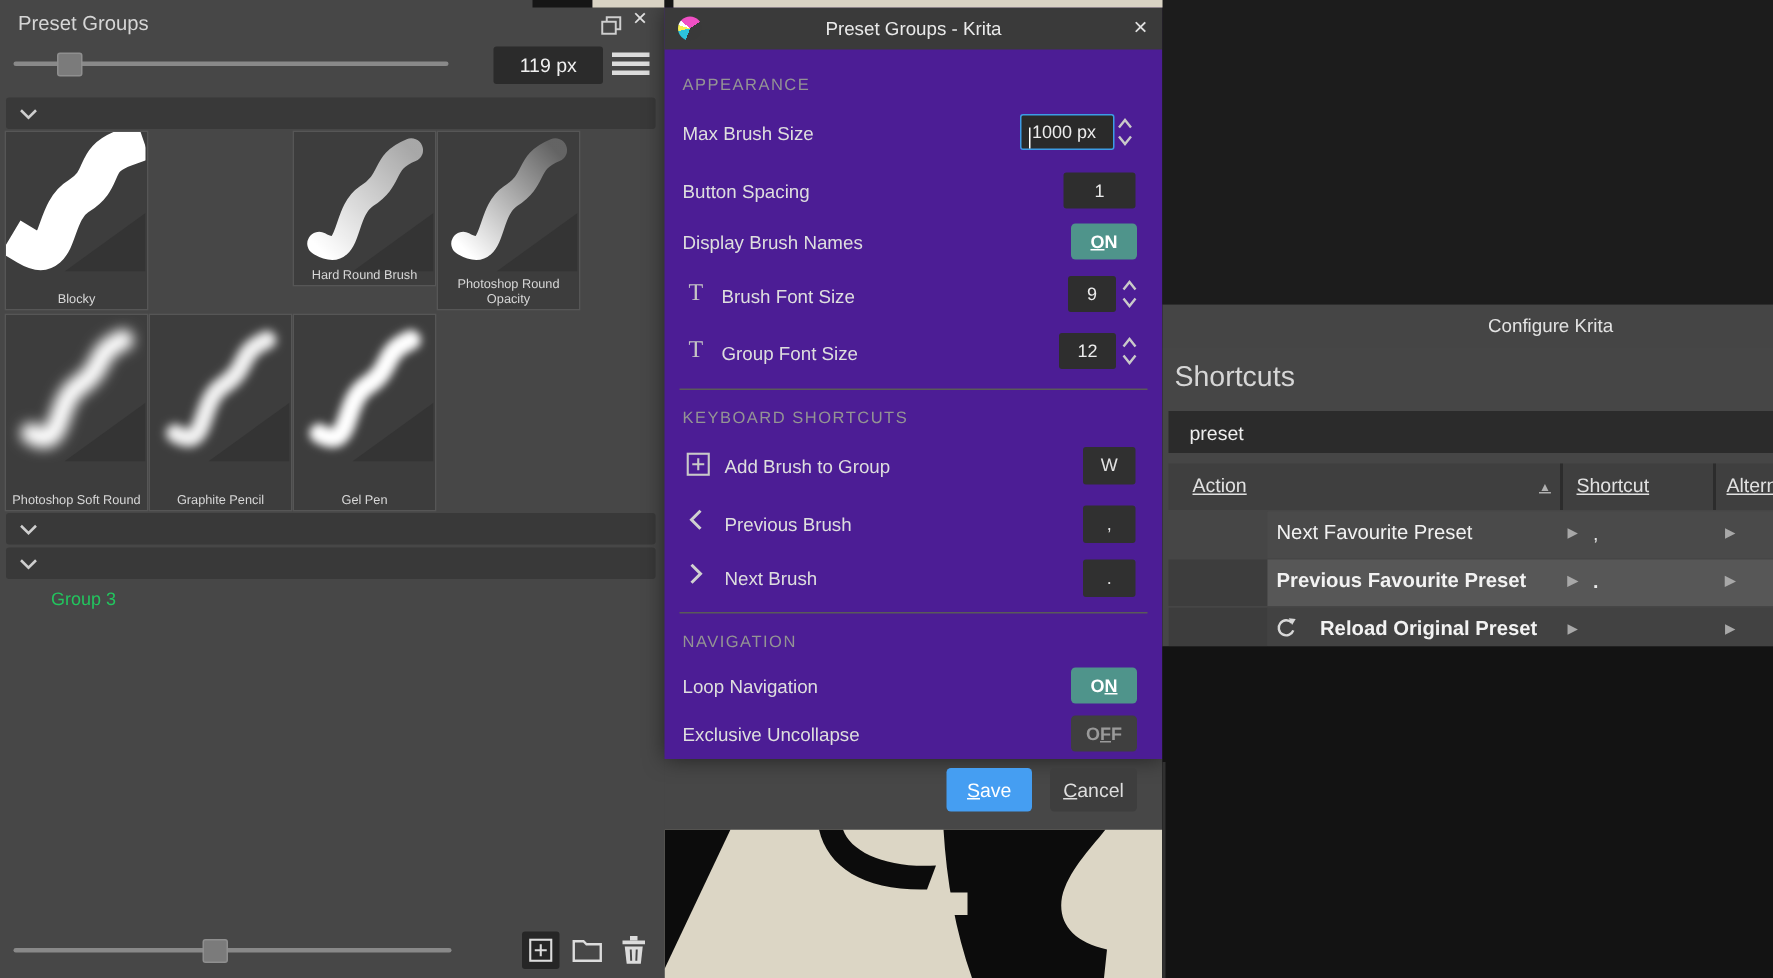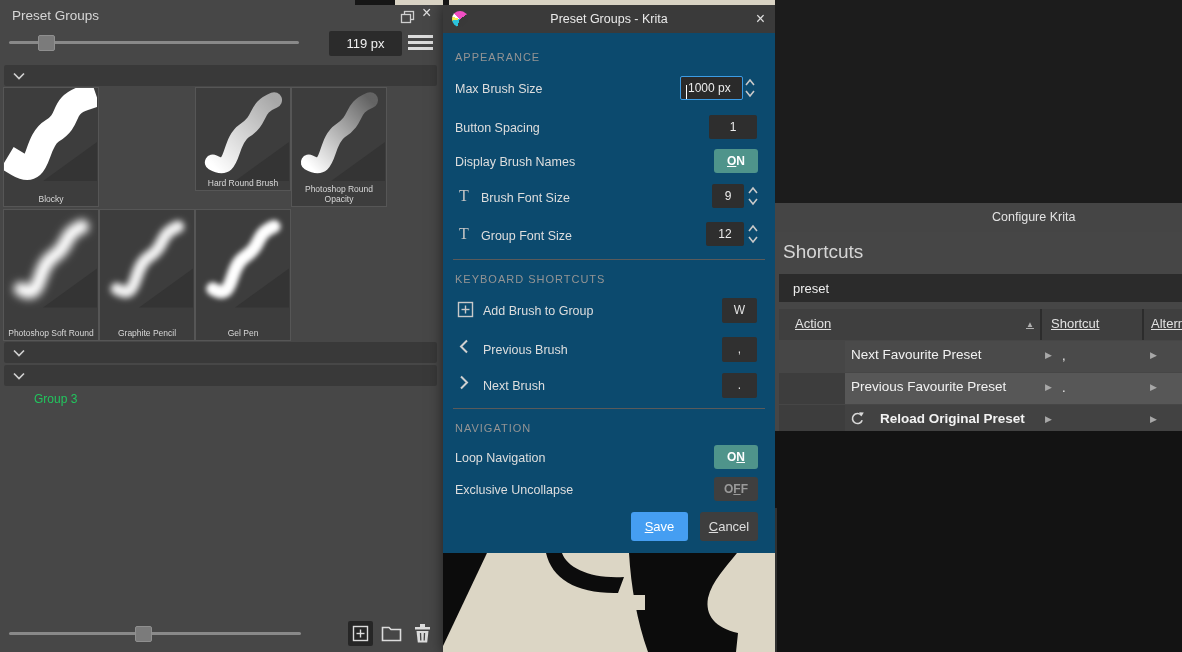--- a/index.html
+++ b/index.html
@@ -17,21 +17,21 @@
   .val-box{background:#2b2b2b;color:#f0f0f0;font-size:13px;text-align:center;border-radius:2px;}
   .menu-bar{height:3px;background:#dcdcdc;margin-bottom:3px;}
   .group-header{left:4px;width:433px;height:21px;background:#393939;border-radius:2px;}
   .group-label{position:absolute;left:30px;top:3px;font-size:12px;font-weight:normal;color:#22c55e;margin-top:24px;}
   .cell{background:#3d3d3d;border:1px solid #565656;box-sizing:border-box;}
   .cell-label{position:absolute;left:2px;right:2px;bottom:2px;text-align:center;
               font-size:8.5px;line-height:10px;color:#d8d8d8;}
   .tool-btn{width:25px;height:25px;}
 
   
-  #dialog{left:443px;top:5px;width:332px;height:648px;background:#0c4a6e;box-shadow:0 0 14px rgba(0,0,0,.55);}
+  #dialog{left:443px;top:5px;width:332px;height:501px;background:#4c1d95;box-shadow:0 0 14px rgba(0,0,0,.55);}
   .titlebar{left:0;top:0;width:332px;height:28px;background:#3a3a3a;}
   .dlg-title{width:100%;text-align:center;top:7px;font-size:12.5px;color:#eaeaea;}
   .close-x{font-size:16px;color:#e0e0e0;line-height:16px;}
   .sec-label{left:12px;font-size:11px;letter-spacing:1px;color:#949494;}
   .row-label{left:12px;font-size:12.5px;color:#dedede;}
   .box{background:#2e2e2e;color:#ececec;font-size:12px;text-align:center;
        border-radius:2px;height:24px;line-height:24px;}
   .spinbox{background:#2a2a2a;border:1px solid #3c9ce5;border-radius:2px;height:22px;
            color:#ececec;font-size:12px;line-height:22px;padding-left:5px;display:flex;align-items:center;}
   .caret{width:1px;height:14px;background:#fff;margin-right:1px;}
@@ -337,21 +337,21 @@
 
     <div class="abs trow" style="top:341px;">
       <div class="indent" style="background:#464646;"></div>
       <div class="rcontent" style="background:#4a4a4a;"></div>
       <span class="action-txt" style="left:72px;">Next Favourite Preset</span>
       <span class="expander" style="left:266px;">▶</span>
       <span class="sc-val" style="left:283px;">,</span>
       <span class="expander" style="left:371px;">▶</span>
     </div>
 
-    <div class="abs trow" style="top:373px;">
+    <div class="abs trow" style="top:373px;font-weight:bold;">
       <div class="indent" style="background:#3d3d3d;"></div>
       <div class="rcontent" style="background:#575757;"></div>
       <span class="action-txt" style="left:72px;">Previous Favourite Preset</span>
       <span class="expander" style="left:266px;">▶</span>
       <span class="sc-val" style="left:283px;">.</span>
       <span class="expander" style="left:371px;">▶</span>
     </div>
 
     <div class="abs trow" style="top:405px;height:26px;overflow:hidden;">
       <div class="indent" style="background:#3d3d3d;"></div>

